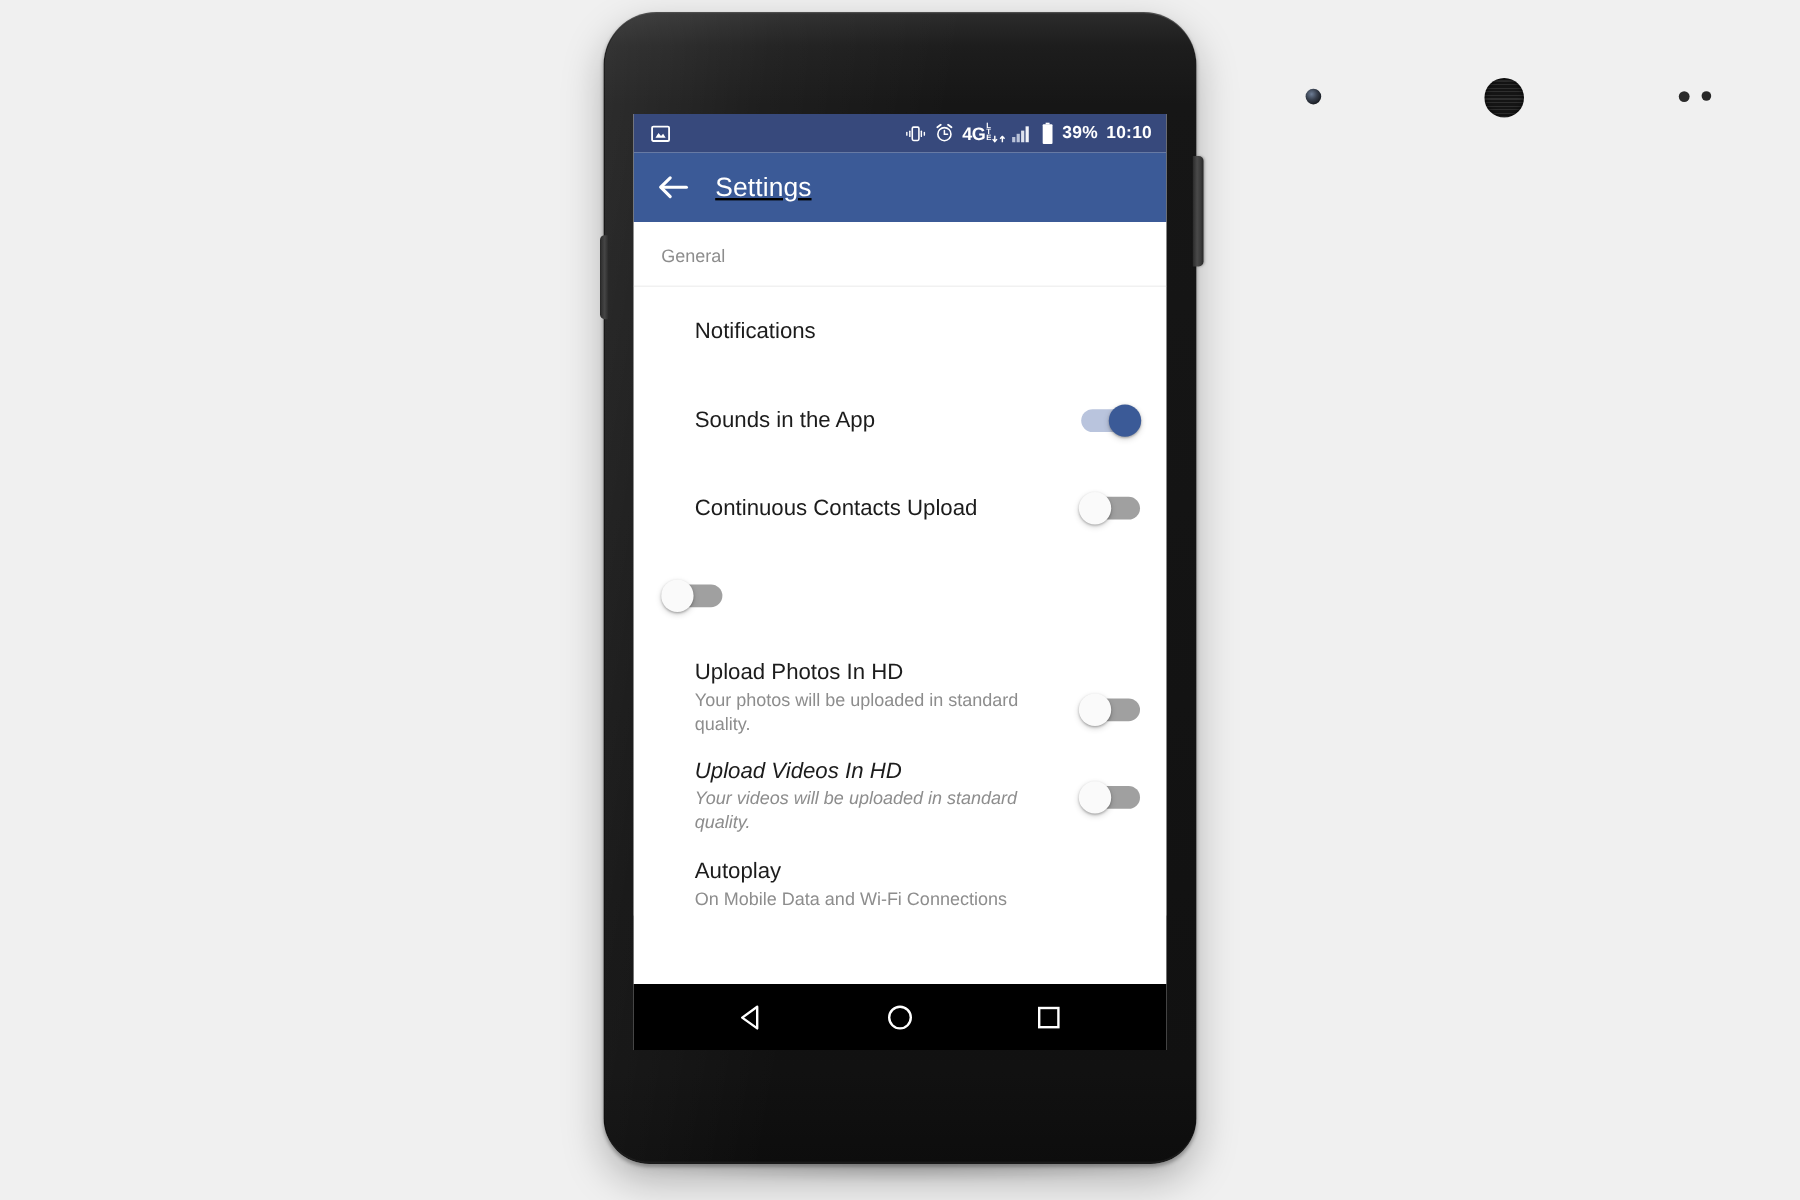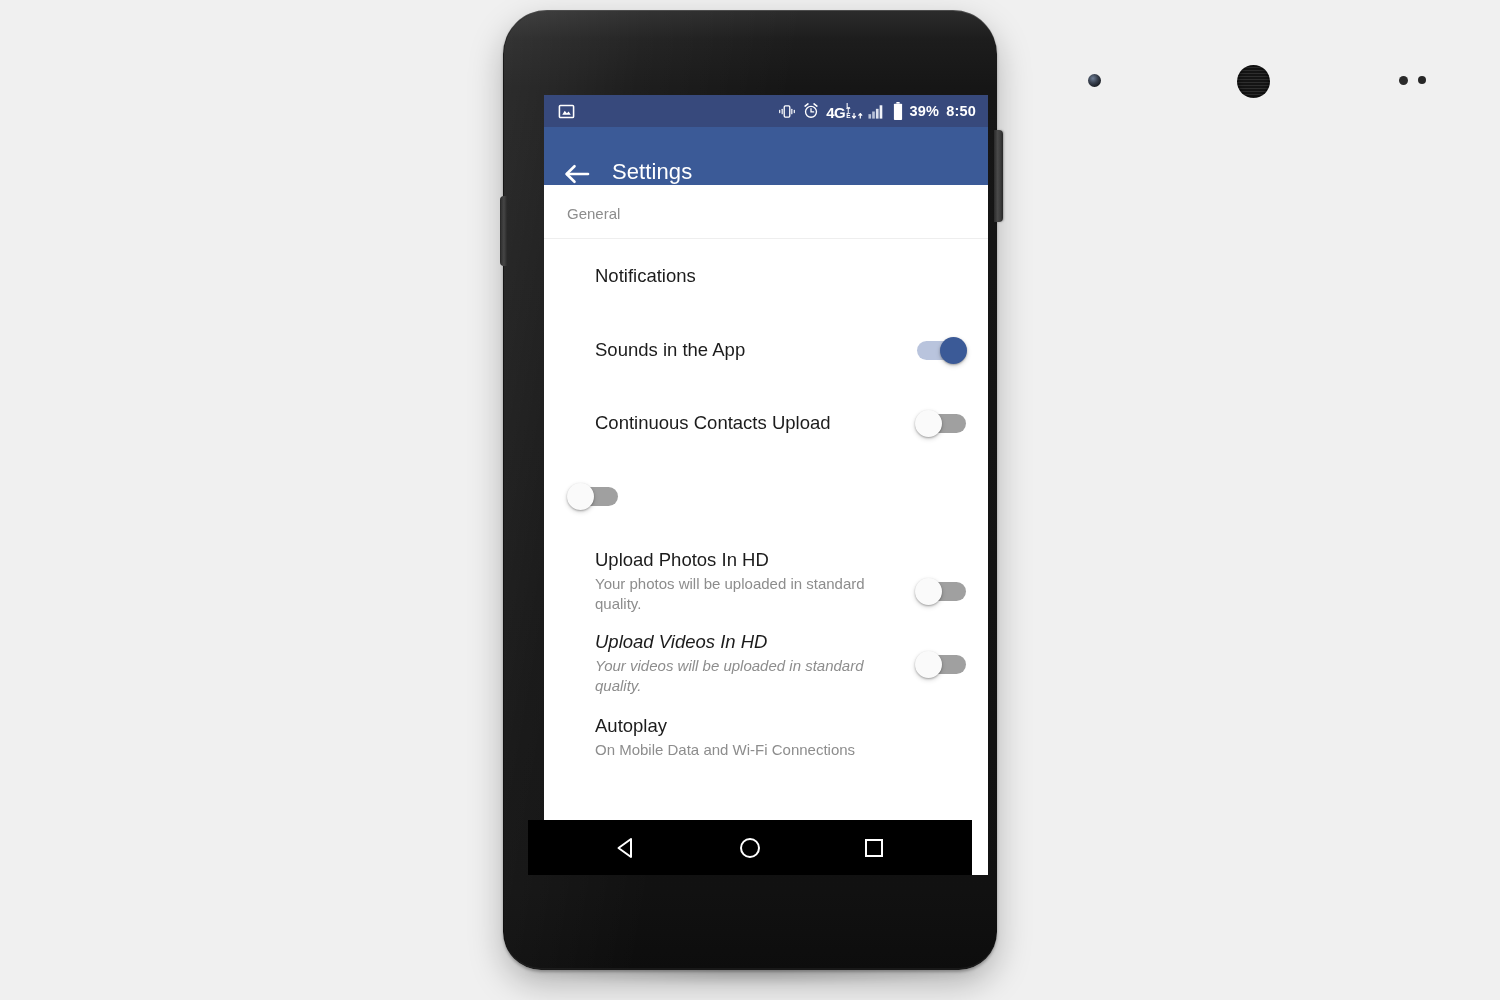--- a/index.html
+++ b/index.html
@@ -123,21 +123,21 @@
     top: 66px;
     width: 8px;
     height: 8px;
     border-radius: 50%;
     background: #272727;
   }
 
   
   #screen {
     position: absolute;
-    left: 544px;
+    left: 528px;
     top: 95px;
     width: 444px;
     height: 780px;
     background: #ffffff;
     overflow: hidden;
   }
 
   
   #status-bar {
     position: relative;
@@ -162,23 +162,24 @@
     color: #ffffff;
     line-height: 1;
   }
   .sb-icon { display: block; }
 
   
   #app-bar {
     height: 58px;
     background: #3b5a97;
     display: flex;
-    align-items: flex-end;
+    align-items: center;
     padding-left: 20px;
     gap: 22px;
+    text-decoration: underline;
   }
   #app-bar-title {
     color: #ffffff;
     font-size: 22px;
     font-weight: normal;
     letter-spacing: 0.1px;
   }
   #back-button { display: flex; align-items: center; cursor: pointer; }
 
   
@@ -338,21 +339,21 @@
         </span>
 
         <span style="margin-left:2px;">
           <svg class="sb-icon" width="10" height="18" viewBox="0 0 12 22">
             <rect x="4" y="0" width="4" height="2" fill="#ffffff"></rect>
             <rect x="1" y="2" width="10" height="20" rx="1" fill="#ffffff"></rect>
           </svg>
         </span>
 
         <span class="sb-text">39%</span>
-        <span class="sb-text">8:50</span>
+        <span class="sb-text">10:10</span>
       </div>
     </div>
 
     <div id="app-bar">
       <span id="back-button">
         <svg width="26" height="22" viewBox="0 0 26 22">
           <path d="M24 11 H3" stroke="#ffffff" stroke-width="2.6" stroke-linecap="round"></path>
           <path d="M10.5 3.2 L2.6 11 L10.5 18.8" fill="none" stroke="#ffffff" stroke-width="2.6" stroke-linecap="round" stroke-linejoin="round"></path>
         </svg>
       </span>

